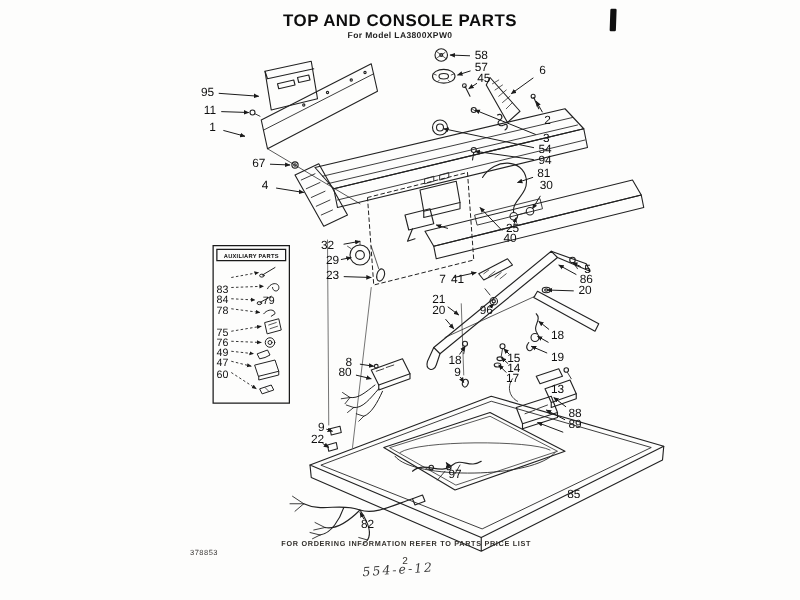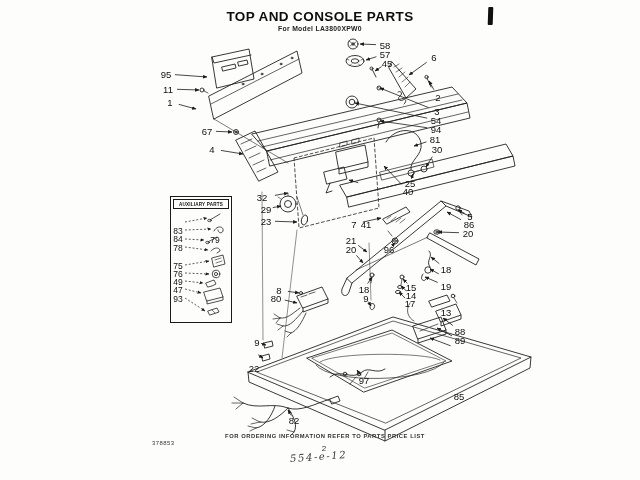--- a/index.html
+++ b/index.html
@@ -347,39 +347,39 @@
     <div class="callout" style="left: 446px; top: 278px; margin-top: 34px;">13</div>
     <div class="callout" style="left: 446px; top: 286px;">19</div>
     <div class="callout" style="left: 411px; top: 287px;">15</div>
     <div class="callout" style="left: 411px; top: 295px;">14</div>
     <div class="callout" style="left: 410px; top: 303px;">17</div>
     <div class="callout" style="left: 364px; top: 289px;">18</div>
     <div class="callout" style="left: 366px; top: 298px;">9</div>
     <div class="callout" style="left: 279px; top: 290px;">8</div>
     <div class="callout" style="left: 276px; top: 298px;">80</div>
     <div class="callout" style="left: 257px; top: 342px;">9</div>
-    <div class="callout" style="left: 254px; top: 352px; margin-top: 16px;">22</div>
+    <div class="callout" style="left: 254px; top: 352px;">22</div>
     <div class="callout" style="left: 364px; top: 380px;">97</div>
     <div class="callout" style="left: 294px; top: 420px;">82</div>
     <div class="callout" style="left: 460px; top: 331px;">88</div>
     <div class="callout" style="left: 460px; top: 340px;">89</div>
     <div class="callout" style="left: 459px; top: 349px; margin-top: 47px;">85</div>
   </div>
 
 <div class="aux-box">
   <div class="aux-header">AUXILIARY PARTS</div>
 </div>
 <div id="aux-labels">
     <div class="aux-label" style="left: 178px; top: 239px;">84</div>
     <div class="aux-label" style="left: 178px; top: 231px;">83</div>
     <div class="aux-label" style="left: 178px; top: 240px; margin-left: 37px;">79</div>
     <div class="aux-label" style="left: 178px; top: 248px;">78</div>
     <div class="aux-label" style="left: 178px; top: 266px;">75</div>
     <div class="aux-label" style="left: 178px; top: 274px;">76</div>
     <div class="aux-label" style="left: 178px; top: 282px;">49</div>
     <div class="aux-label" style="left: 178px; top: 290px;">47</div>
-    <div class="aux-label" style="left: 178px; top: 299px;">93</div>
+    <div class="aux-label" style="left: 178px; top: 299px;">60</div>
   </div>
 
 <div class="footer-note">FOR ORDERING INFORMATION REFER TO PARTS PRICE LIST</div>
 <div class="doc-number">378853</div>
 <div class="page-number">2</div>
 <div class="handwritten">554-e-12</div>
 
 </body></html>

